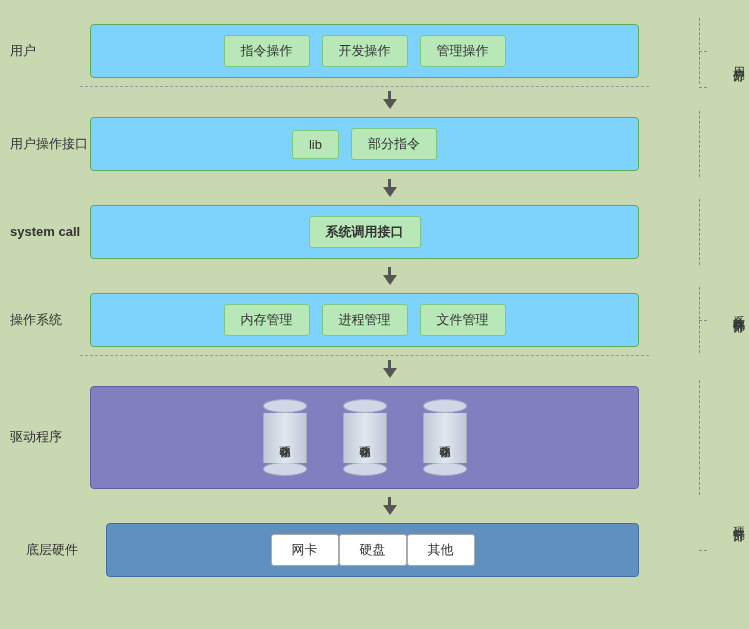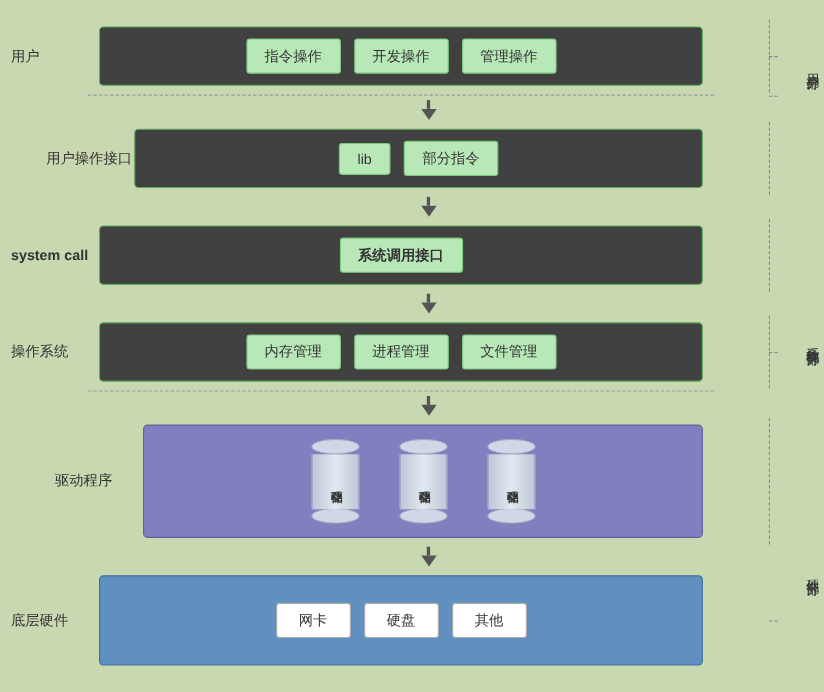--- a/index.html
+++ b/index.html
@@ -40,21 +40,21 @@
 
     .row-content {
       flex: 1;
       display: flex;
       align-items: center;
       justify-content: center;
     }
 
     
     .green-box {
-      background-color: #404040;
+      background-color: #7dd3fc;
       border: 1px solid #5aaa5a;
       border-radius: 4px;
       display: flex;
       align-items: center;
       justify-content: center;
       gap: 12px;
       padding: 10px 16px;
       width: 100%;
     }
 
@@ -82,22 +82,21 @@
     }
 
     
     .blue-box {
       background-color: #6090c0;
       border: 1px solid #4070a0;
       border-radius: 4px;
       display: flex;
       align-items: center;
       justify-content: center;
-      gap: 12px;
-      padding: 24px 16px;
+      padding: 10px 16px;
       width: 100%;
     }
 
     .white-inner-box {
       background-color: #ffffff;
       border: 1px solid #aaa;
       border-radius: 3px;
       padding: 6px 20px;
       font-size: 13px;
       color: #333;
@@ -189,21 +188,21 @@
     </div>
   </div>
 
   <div class="arrow-row" style="padding-right:50px;">
     <div style="display:flex; flex-direction:column; align-items:center;">
       <div style="width:3px; height:8px; background:#555;"></div>
       <div style="width:0; height:0; border-left:7px solid transparent; border-right:7px solid transparent; border-top:10px solid #555;"></div>
     </div>
   </div>
 
-  <div style="display:flex; align-items:stretch;padding-left:32px;">
+  <div style="display:flex; align-items:stretch;">
     <div style="flex:1; padding-right:50px;">
       <div class="row">
         <div class="row-label">用户操作接口</div>
         <div class="row-content">
           <div class="green-box">
             <div class="green-inner-box">lib</div>
             <div class="green-inner-box">部分指令</div>
           </div>
         </div>
       </div>
@@ -270,21 +269,21 @@
     </div>
   </div>
 
   <div class="arrow-row" style="padding-right:50px;">
     <div style="display:flex; flex-direction:column; align-items:center;">
       <div style="width:3px; height:8px; background:#555;"></div>
       <div style="width:0; height:0; border-left:7px solid transparent; border-right:7px solid transparent; border-top:10px solid #555;"></div>
     </div>
   </div>
 
-  <div style="display:flex; align-items:stretch;margin-left:40px;">
+  <div style="display:flex; align-items:stretch;">
     <div style="flex:1; padding-right:50px;">
       <div class="row">
         <div class="row-label">驱动程序</div>
         <div class="row-content">
           <div class="purple-box">
 
             <div class="cylinder">
               <div class="cyl-top"></div>
               <div class="cyl-body">
                 <span class="cyl-text">存储驱动</span>
@@ -317,21 +316,21 @@
   </div>
 
   <div class="arrow-row" style="padding-right:50px;">
     <div style="display:flex; flex-direction:column; align-items:center;">
       <div style="width:3px; height:8px; background:#555;"></div>
       <div style="width:0; height:0; border-left:7px solid transparent; border-right:7px solid transparent; border-top:10px solid #555;"></div>
     </div>
   </div>
 
   <div style="display:flex; align-items:stretch;">
-    <div style="flex:1; padding-right:50px;">
+    <div style="flex:1; padding-right:50px;margin-left:16px;">
       <div class="row">
         <div class="row-label">底层硬件</div>
         <div class="row-content">
           <div class="blue-box">
             <div class="white-inner-box">网卡</div>
             <div class="white-inner-box">硬盘</div>
             <div class="white-inner-box">其他</div>
           </div>
         </div>
       </div>

